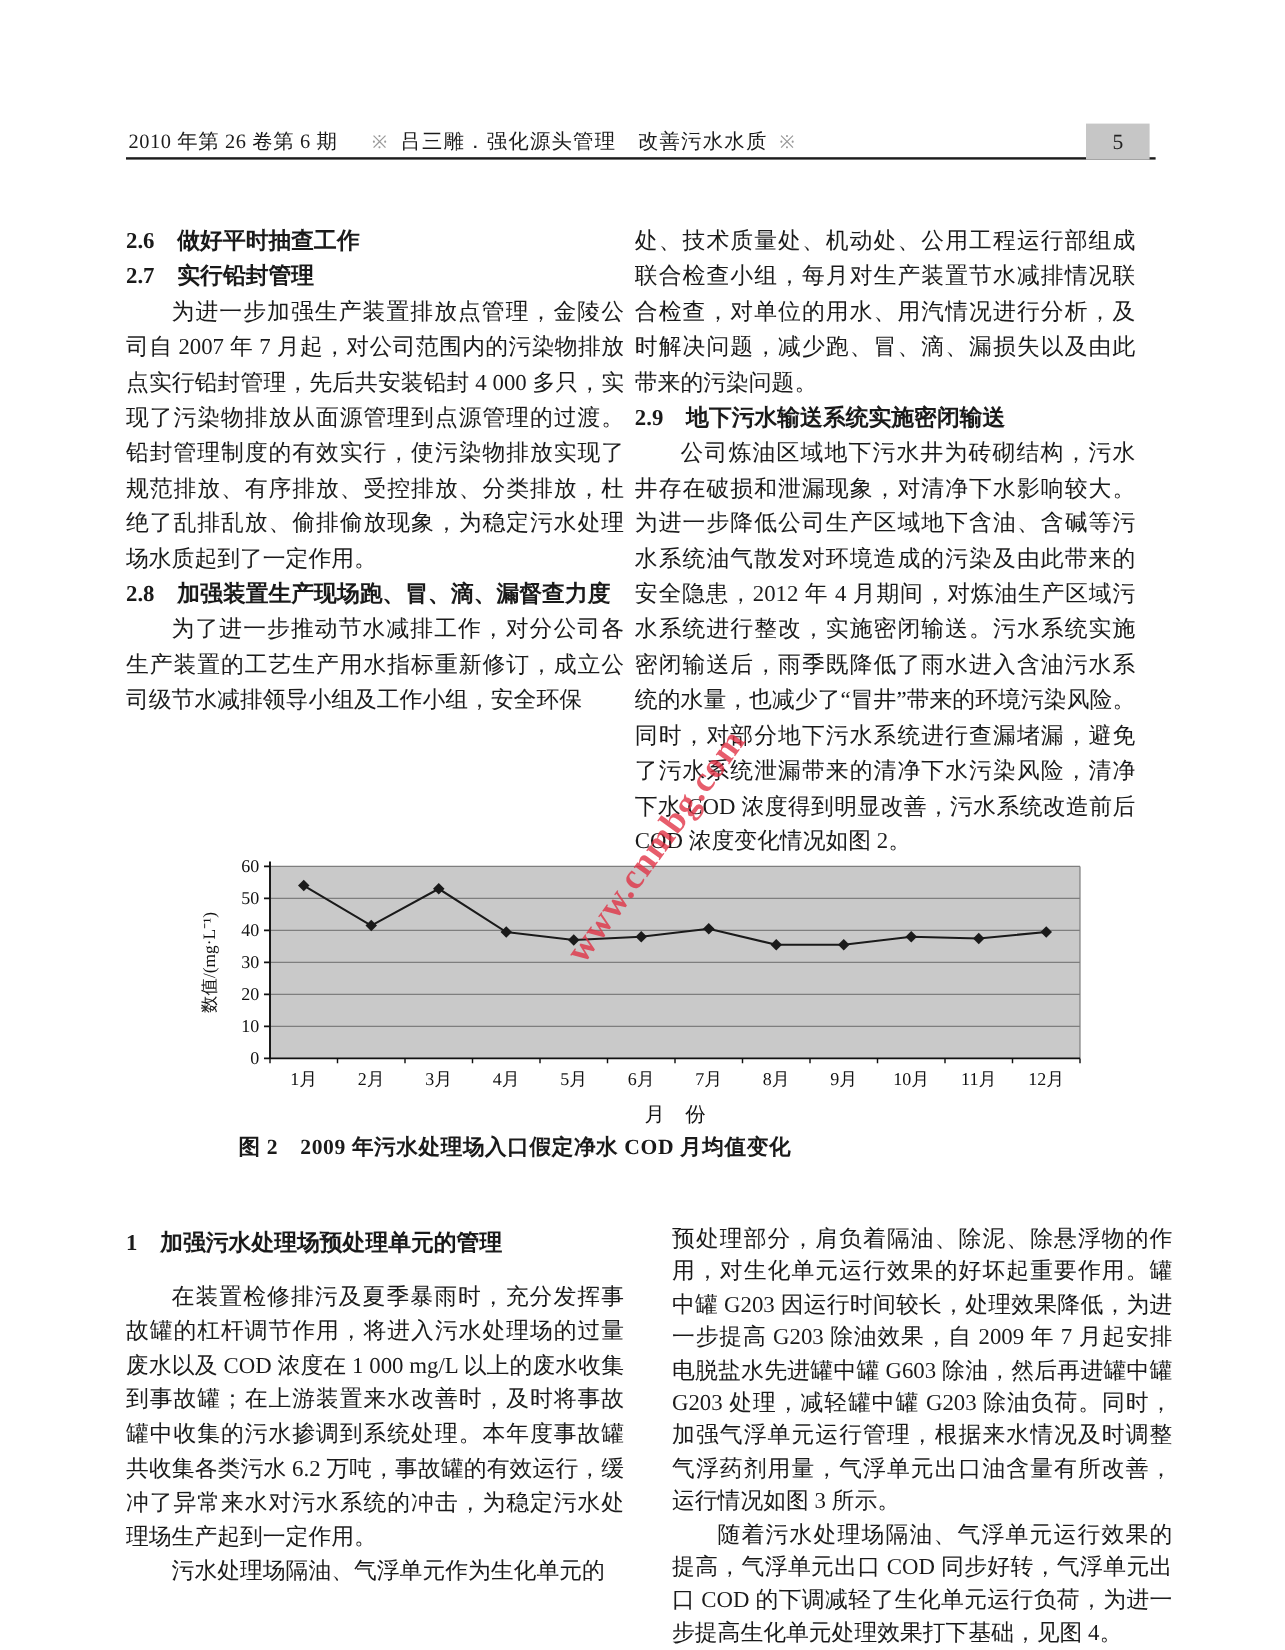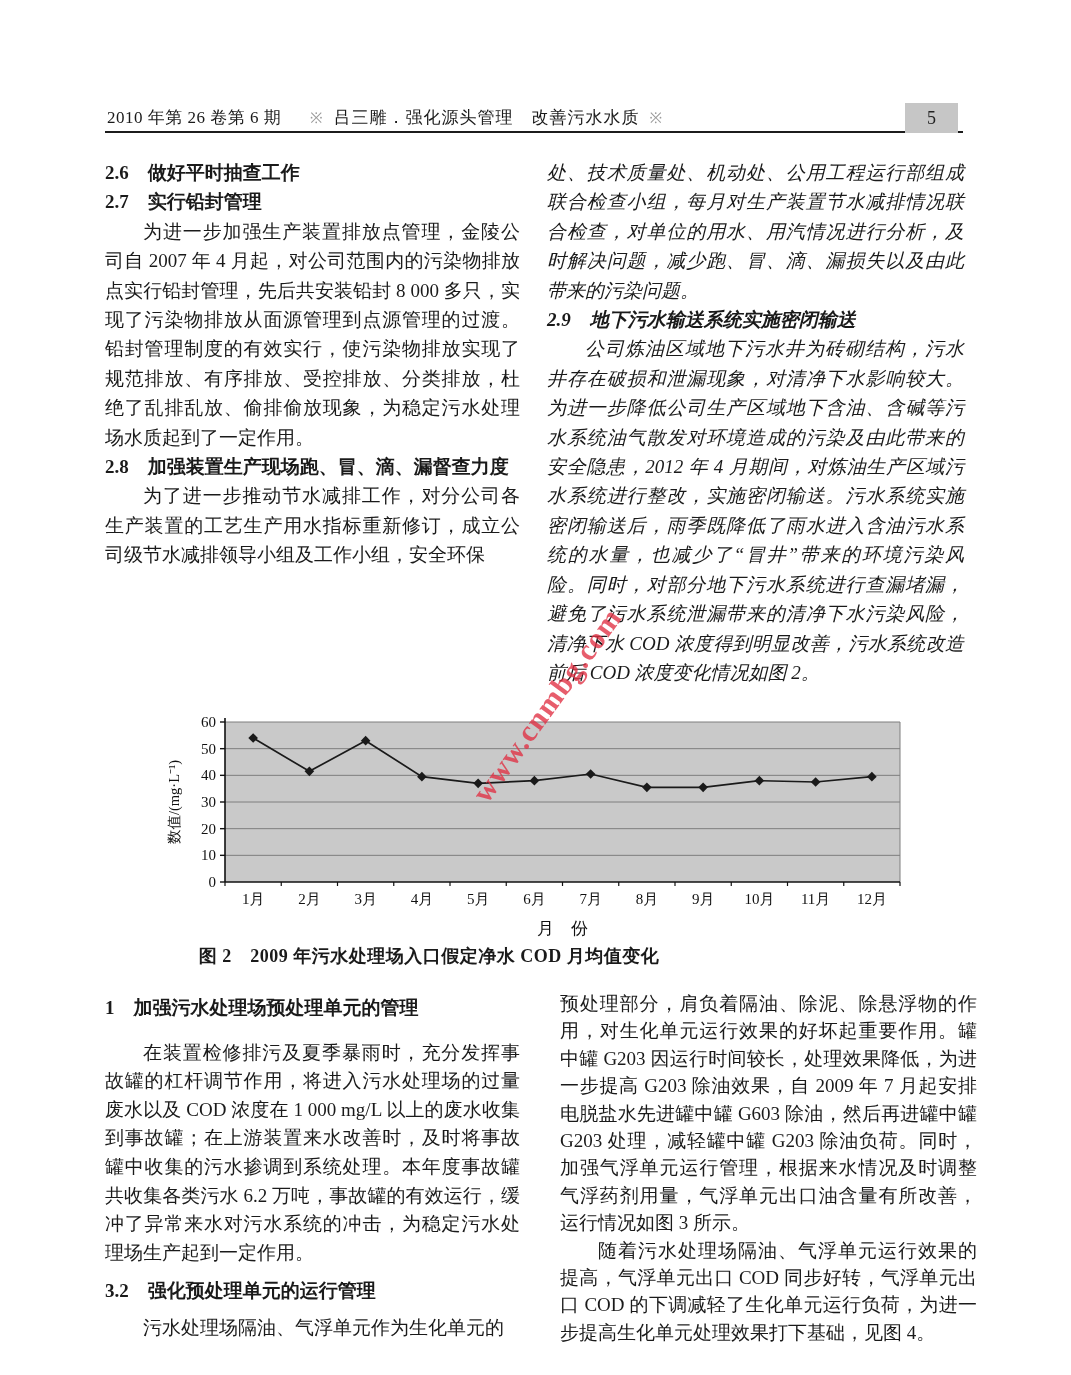--- a/index.html
+++ b/index.html
@@ -11,27 +11,27 @@
   }
   .abs{position:absolute;}
   
   .hdr-issue{left:107px;top:106px;font-size:17px;letter-spacing:.5px;}
   .hdr-center{left:300px;top:106px;width:470px;text-align:left;font-size:17px;letter-spacing:1px;}
   .hdr-orn{color:#9a9a9a;font-size:15px;padding:0 10px;}
   .hdr-rule{left:105px;top:131px;width:858px;height:2px;background:#1c1c1c;}
   .pagebox{left:905px;top:103px;width:53px;height:30px;background:#c6c6c6;
            display:flex;align-items:center;justify-content:center;font-size:18px;color:#222;}
   
-  .coltext{font-size:19px;line-height:29.4px;text-align:justify;text-justify:inter-ideograph;}
+  .coltext{font-size:19px;line-height:29.4px;text-align:justify;text-justify:inter-ideograph;margin-top:29px;}
   .coltext p,.coltext h3,.coltext h2{margin:0;padding:0;font-size:19px;}
   .coltext h3{font-weight:bold;}
   .coltext h2{font-weight:bold;}
   .ind{text-indent:2em;}
   .col-lt{left:105px;top:158px;width:415px;}
-  .col-rt{left:547px;top:158px;width:417px;font-style:italic;}
+  .col-rt{left:529px;top:158px;width:417px;}
   .col-lb{left:105px;top:990px;width:415px;line-height:28.6px;}
   .col-rb{left:560px;top:990px;width:417px;line-height:27.4px;}
   .col-lb h2{margin:4px 0 16px 0;}
   .col-lb h3.h31{margin:2px 0 8px 0;}
   .col-lb h3.h32{margin:10px 0 8px 0;}
   
   .chart-wrap{left:163px;top:712px;width:750px;height:232px;}
   .chart-wrap svg{display:block;}
   .fig-caption{left:0;top:944px;width:858px;text-align:center;font-weight:bold;font-size:18px;letter-spacing:.5px;}
   
@@ -51,21 +51,21 @@
   <span class="hdr-orn">※</span><span>吕三雕．强化源头管理　改善污水水质</span><span class="hdr-orn">※</span>
 </div>
 <div class="abs hdr-rule"></div>
 <div class="abs pagebox">
   <span>5</span>
 </div>
 
 <div class="abs coltext col-lt">
   <h3>2.6　做好平时抽查工作</h3>
   <h3>2.7　实行铅封管理</h3>
-  <p class="ind">为进一步加强生产装置排放点管理，金陵公司自 2007 年 4 月起，对公司范围内的污染物排放点实行铅封管理，先后共安装铅封 8 000 多只，实现了污染物排放从面源管理到点源管理的过渡。铅封管理制度的有效实行，使污染物排放实现了规范排放、有序排放、受控排放、分类排放，杜绝了乱排乱放、偷排偷放现象，为稳定污水处理场水质起到了一定作用。</p>
+  <p class="ind">为进一步加强生产装置排放点管理，金陵公司自 2007 年 7 月起，对公司范围内的污染物排放点实行铅封管理，先后共安装铅封 4 000 多只，实现了污染物排放从面源管理到点源管理的过渡。铅封管理制度的有效实行，使污染物排放实现了规范排放、有序排放、受控排放、分类排放，杜绝了乱排乱放、偷排偷放现象，为稳定污水处理场水质起到了一定作用。</p>
   <h3>2.8　加强装置生产现场跑、冒、滴、漏督查力度</h3>
   <p class="ind">为了进一步推动节水减排工作，对分公司各生产装置的工艺生产用水指标重新修订，成立公司级节水减排领导小组及工作小组，安全环保</p>
 </div>
 
 <div class="abs coltext col-rt">
   <p>处、技术质量处、机动处、公用工程运行部组成联合检查小组，每月对生产装置节水减排情况联合检查，对单位的用水、用汽情况进行分析，及时解决问题，减少跑、冒、滴、漏损失以及由此带来的污染问题。</p>
   <h3>2.9　地下污水输送系统实施密闭输送</h3>
   <p class="ind">公司炼油区域地下污水井为砖砌结构，污水井存在破损和泄漏现象，对清净下水影响较大。为进一步降低公司生产区域地下含油、含碱等污水系统油气散发对环境造成的污染及由此带来的安全隐患，2012 年 4 月期间，对炼油生产区域污水系统进行整改，实施密闭输送。污水系统实施密闭输送后，雨季既降低了雨水进入含油污水系统的水量，也减少了“冒井”带来的环境污染风险。同时，对部分地下污水系统进行查漏堵漏，避免了污水系统泄漏带来的清净下水污染风险，清净下水 COD 浓度得到明显改善，污水系统改造前后 COD 浓度变化情况如图 2。</p>
 </div>
 
@@ -137,20 +137,19 @@
       <text x="16" y="90" text-anchor="middle" font-size="14.5" fill="#111" font-family="&quot;Liberation Serif&quot;,serif" transform="rotate(-90 16 90)">数值/(mg·L⁻¹)</text>
     </svg>
 </div>
 <div class="abs fig-caption">图 2　2009 年污水处理场入口假定净水 COD 月均值变化</div>
 
 <div class="abs watermark" style="color: rgba(224, 48, 66, 0.78);">www.cnmbg.com</div>
 
 <div class="abs coltext col-lb">
   <h2>1　加强污水处理场预处理单元的管理</h2>
   <p class="ind">在装置检修排污及夏季暴雨时，充分发挥事故罐的杠杆调节作用，将进入污水处理场的过量废水以及 COD 浓度在 1 000 mg/L 以上的废水收集到事故罐；在上游装置来水改善时，及时将事故罐中收集的污水掺调到系统处理。本年度事故罐共收集各类污水 6.2 万吨，事故罐的有效运行，缓冲了异常来水对污水系统的冲击，为稳定污水处理场生产起到一定作用。</p>
-  <h3 class="h32">3.2　强化预处理单元的运行管理</h3>
   <p class="ind">污水处理场隔油、气浮单元作为生化单元的</p>
 </div>
 
 <div class="abs coltext col-rb">
   <p>预处理部分，肩负着隔油、除泥、除悬浮物的作用，对生化单元运行效果的好坏起重要作用。罐中罐 G203 因运行时间较长，处理效果降低，为进一步提高 G203 除油效果，自 2009 年 7 月起安排电脱盐水先进罐中罐 G603 除油，然后再进罐中罐 G203 处理，减轻罐中罐 G203 除油负荷。同时，加强气浮单元运行管理，根据来水情况及时调整气浮药剂用量，气浮单元出口油含量有所改善，运行情况如图 3 所示。</p>
   <p class="ind">随着污水处理场隔油、气浮单元运行效果的提高，气浮单元出口 COD 同步好转，气浮单元出口 COD 的下调减轻了生化单元运行负荷，为进一步提高生化单元处理效果打下基础，见图 4。</p>
 </div>
 
 </body></html>

